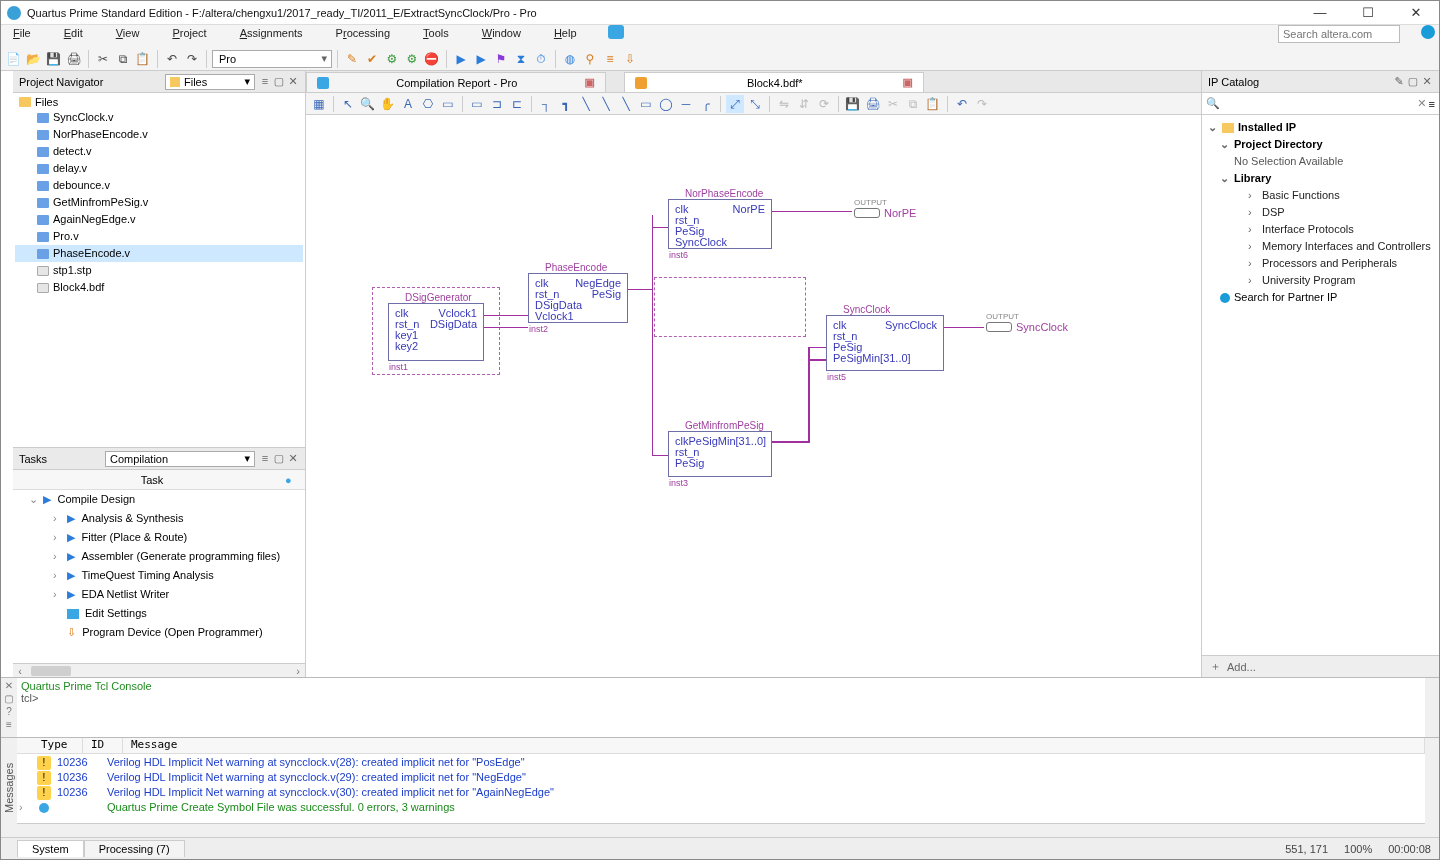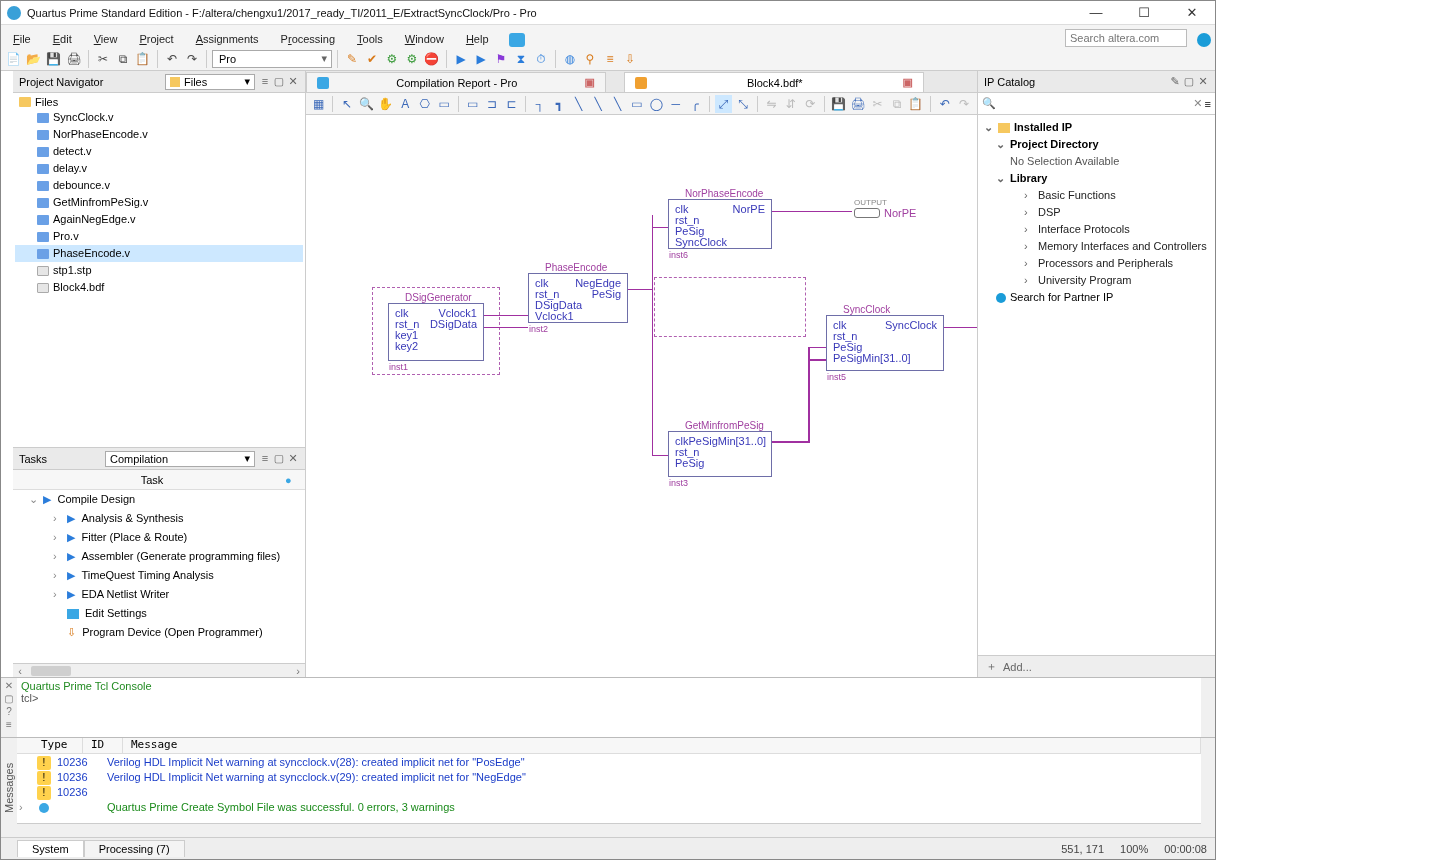--- a/index.html
+++ b/index.html
@@ -1,27 +1,27 @@
 <!DOCTYPE html>
 <html><head>
 <meta charset="utf-8">
 <style>
 * { box-sizing: border-box; margin: 0; padding: 0; font-family: "Segoe UI", Tahoma, sans-serif; font-size: 11px; }
 body { background: #fff; color: #000; overflow: hidden; }
-.window { width: 1216px; height: 860px; display: flex; flex-direction: column; border: 1px solid #888; }
+.window { width: 1440px; height: 860px; display: flex; flex-direction: column; border: 1px solid #888; }
 
 
 .titlebar { height: 24px; display: flex; align-items: center; padding: 0 6px; background: #fff; border-bottom: 1px solid #ddd; }
 .titlebar .app-icon { width: 14px; height: 14px; border-radius: 50%; background: #39a0d8; margin-right: 6px; }
 .titlebar .title { flex: 1; color: #111; }
 .titlebar .winbtns { display: flex; gap: 14px; }
 .titlebar .winbtn { width: 34px; height: 20px; display: flex; align-items: center; justify-content: center; font-size: 13px; color: #333; }
 
 
-.menubar { height: 22px; display: flex; align-items: flex-end; padding: 0 4px; background: #f4f4f4; gap: 6px; }
+.menubar { height: 22px; display: flex; align-items: flex-start; padding: 0 4px; background: #f4f4f4; gap: 17px; }
 .menubar .menu-item { padding: 2px 8px; color: #222; }
 .menubar .menu-item u { text-decoration: underline; }
 .menubar .bubble { width: 16px; height: 14px; background: #3aa7e4; border-radius: 3px; margin-left: 6px; }
 .menubar .spacer { flex: 1; }
 .menubar .search-altera { display: flex; align-items: center; border: 1px solid #bbb; background: #fff; height: 18px; }
 .menubar .search-altera input { border: none; outline: none; width: 120px; padding: 0 4px; font-size: 11px; color: #999; }
 .menubar .globe { width: 14px; height: 14px; border-radius: 50%; background: #1a9cd8; margin-left: 4px; }
 
 
 .toolbar { height: 24px; display: flex; align-items: center; background: #f4f4f4; border-bottom: 1px solid #ccc; padding: 0 4px; gap: 2px; }
@@ -618,20 +618,21 @@
           <div class="mrow">
             <span style="width:12px;display:inline-block"></span>
             <span class="micon warn">!</span>
             <span class="mid">10236</span>
             <span class="mtxt">Verilog HDL Implicit Net warning at syncclock.v(29): created implicit net for "NegEdge"</span>
           </div>
           <div class="mrow">
             <span style="width:12px;display:inline-block"></span>
             <span class="micon warn">!</span>
             <span class="mid">10236</span>
+            <span class="mtxt">Verilog HDL Implicit Net warning at syncclock.v(30): created implicit net for "AgainNegEdge"</span>
           </div>
           <div class="mrow">
             <span style="color:#888;width:12px;display:inline-block">›</span>
             <span class="micon">
               <span class="info"></span>
             </span>
             <span class="mid"></span>
             <span class="mtxt green">Quartus Prime Create Symbol File was successful. 0 errors, 3 warnings</span>
           </div>
         </div>

